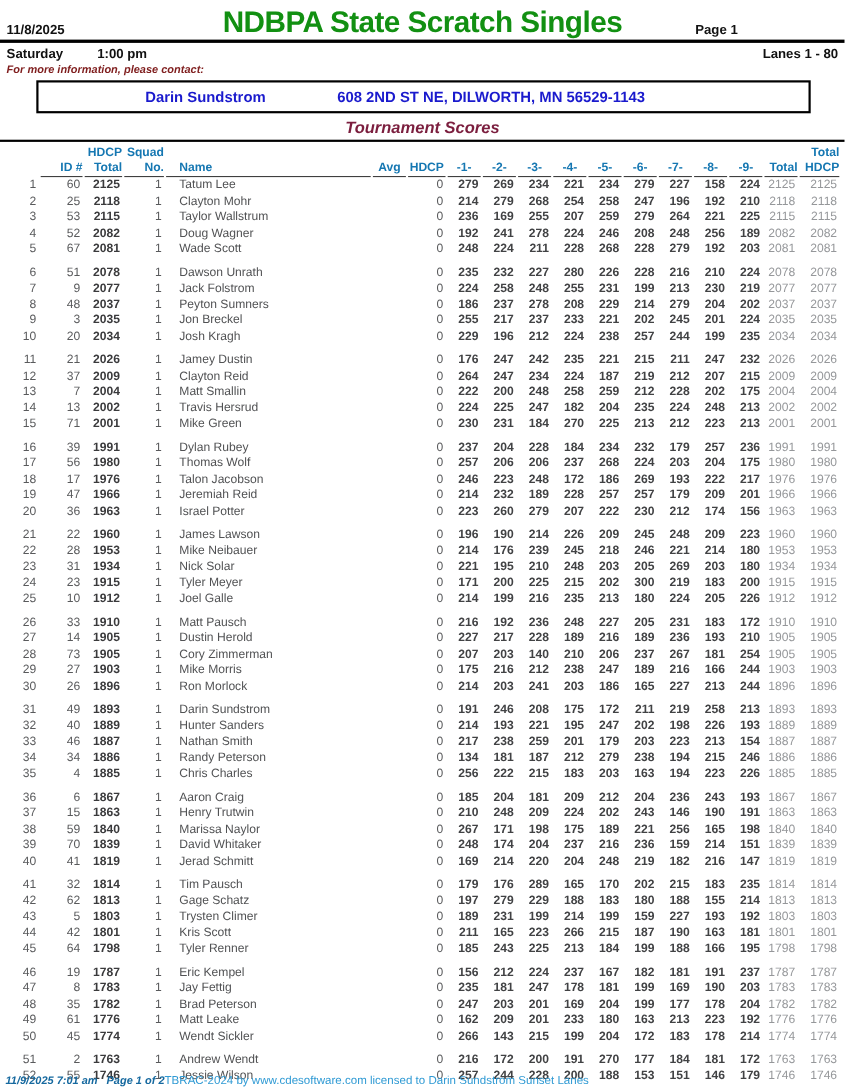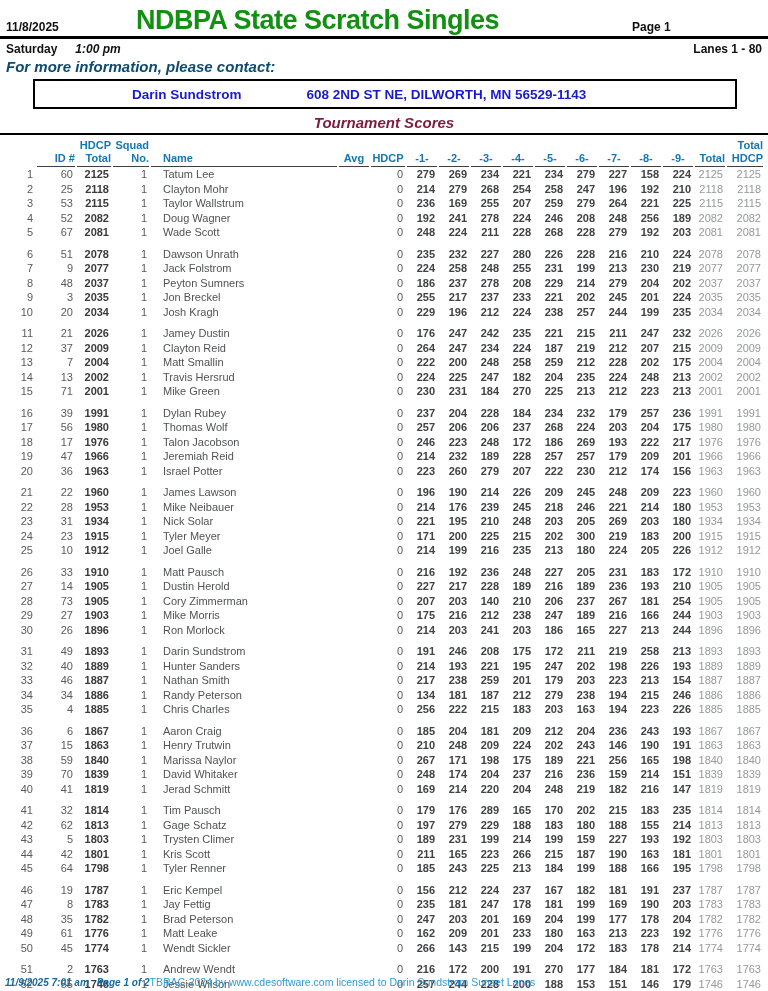--- a/index.html
+++ b/index.html
@@ -1,28 +1,28 @@
 <!DOCTYPE html>
 <html><head>
 <meta charset="utf-8">
 <style>
   html,body{margin:0;padding:0;background:#fff;}
   .page{position:relative;width:768px;height:991px;background:#fff;overflow:hidden;
         font-family:"Liberation Sans",sans-serif;}
   
   .top-row{display:flex;align-items:flex-end;margin:6px 6px 0 6px;height:28px;}
   .date{width:130px;font-size:12px;font-weight:bold;color:#111;}
-  .title{flex:1;margin:0;text-align:left;font-size:27px;font-weight:bold;
+  .title{flex:1;margin:0;text-align:center;font-size:27px;font-weight:bold;
          letter-spacing:-0.5px;color:#129012;line-height:28px;}
   .page-num{width:130px;text-align:left;font-size:12px;font-weight:bold;color:#111;}
   .thick-line{height:3px;background:#000;margin-top:2px;}
   .sub-row{display:flex;justify-content:space-between;margin:3px 6px 0 6px;
            font-size:12px;font-weight:bold;color:#111;}
-  .sub-row .time{margin-left:18px;font-style:italic;}
-  .contact-note{margin:2px 0 0 6px;font-size:15px;font-weight:bold;font-style:italic;color:#0c4a6e;}
+  .sub-row .time{margin-left:31px;}
+  .contact-note{margin:2px 0 0 6px;font-size:10px;font-weight:bold;font-style:italic;color:#7f1d1d;}
   .contact-box{display:flex;align-items:center;margin:4px 31px 0 33px;height:26px;
                border:2px solid #000;font-size:13.5px;font-weight:bold;color:#1a1acd;}
   .contact-name{margin-left:97px;}
   .contact-address{margin-left:65px;}
   
   .section-title{margin-top:5px;text-align:center;font-size:15px;font-weight:bold;
                  font-style:italic;color:#7b1e3e;height:18px;line-height:18px;}
   .thin-line{height:2px;background:#000;margin-top:1px;}
   
   table.scores{width:760px;margin:2px 4px 0 4px;border-collapse:collapse;table-layout:fixed;}

